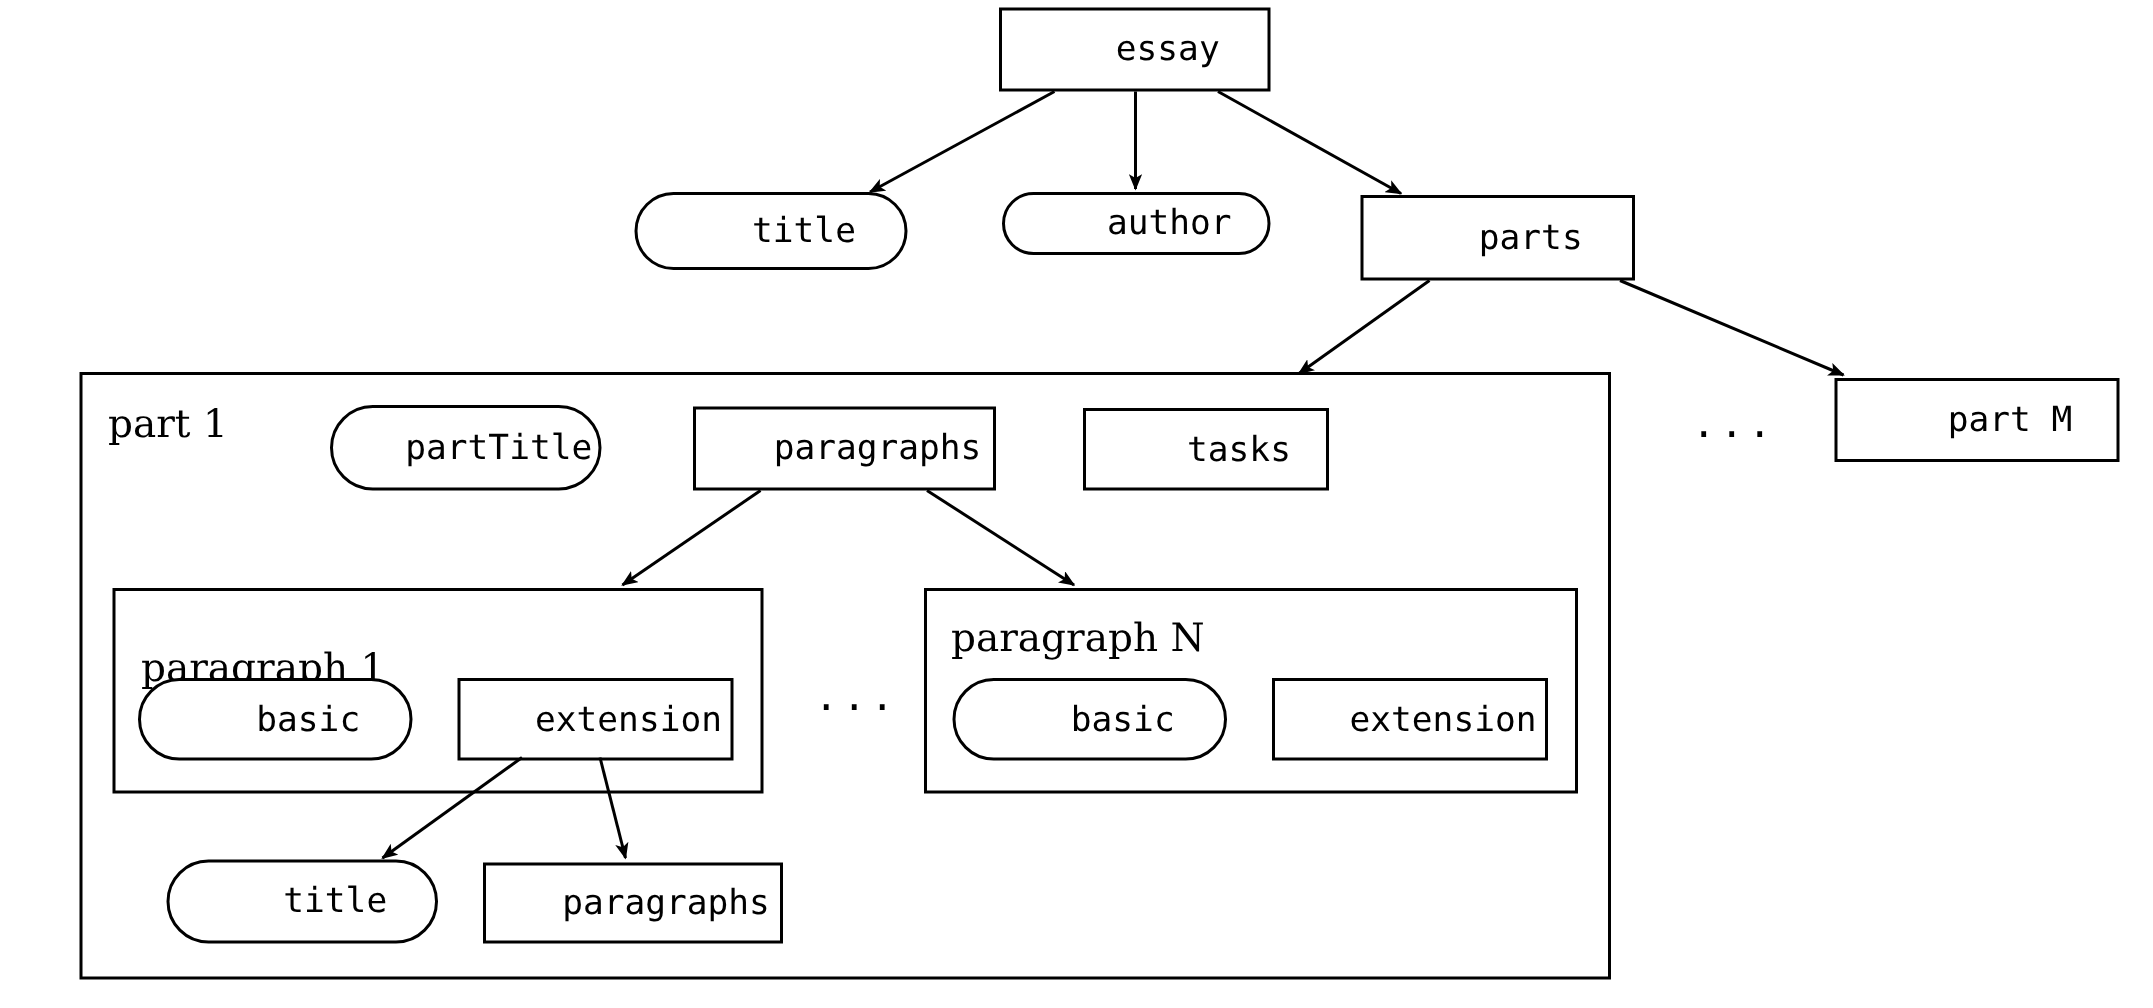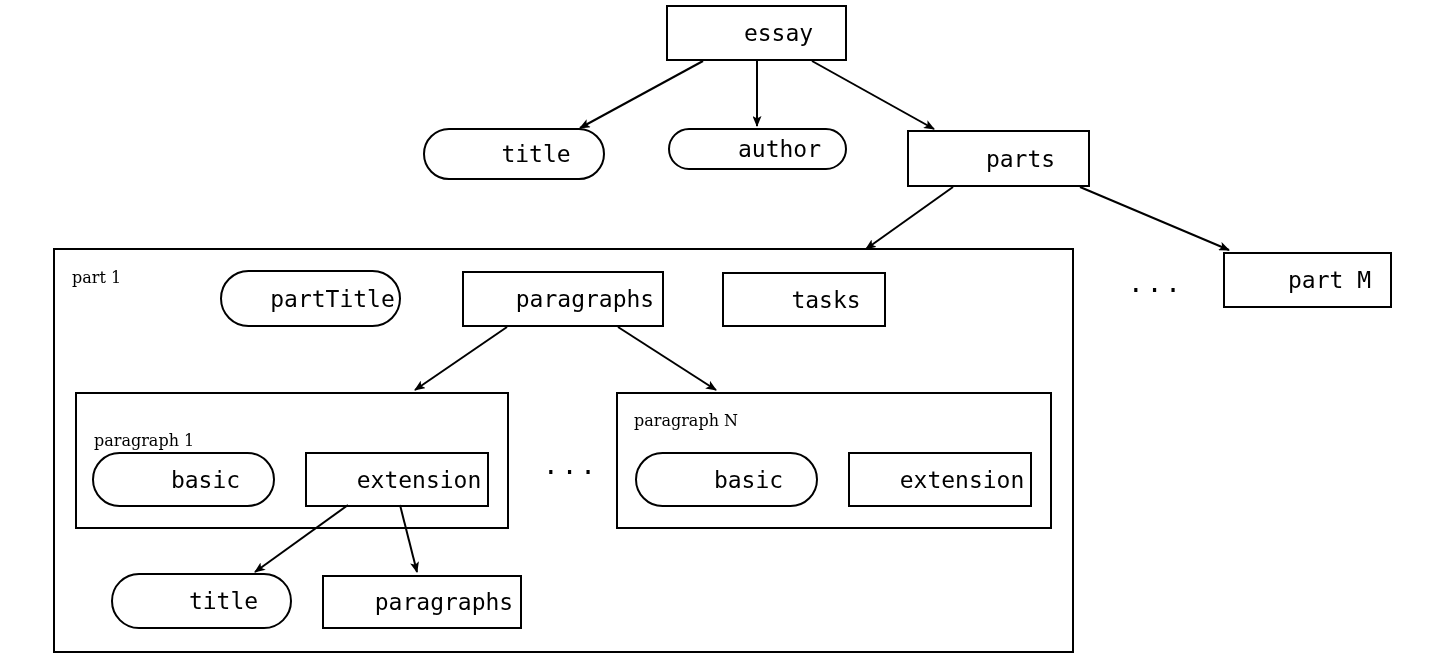--- a/index.html
+++ b/index.html
@@ -46,21 +46,21 @@
   }
   .container-box {
     position: absolute;
     box-sizing: border-box;
     border: 2px solid #000000;
     background: #ffffff;
   }
   .container-label {
     position: absolute;
     font-family: "DejaVu Serif", serif;
-    font-size: 16px;
+    font-size: 26px;
     color: #000000;
     white-space: nowrap;
     background: transparent;
   }
   .ellipsis {
     position: absolute;
     font-family: "DejaVu Sans Mono", monospace;
     font-size: 26px;
     letter-spacing: 3px;
     color: #000000;
@@ -115,21 +115,21 @@
     <div class="node" style="left:666px; top:5px; width:181px; height:56px;">essay</div>
 
     <div class="node rounded" style="left:423px; top:128px; width:182px; height:52px;">title</div>
 
     <div class="node rounded" style="left:668px; top:128px; width:179px; height:42px;">author</div>
 
     <div class="node" style="left:907px; top:130px; width:183px; height:57px;">parts</div>
 
     <div class="ellipsis" style="left:1128px; top:268px;">...</div>
 
-    <div class="node" style="left:1223px; top:252px; width:169px; height:56px;">
+    <div class="node" style="left:1223px; top:252px; width:190px; height:56px;">
       <span>part M</span>
     </div>
 
     <div class="container-label" style="left:72px; top:268px;">part 1</div>
 
     <div class="node rounded" style="left:220px; top:270px; width:181px; height:57px;">partTitle</div>
 
     <div class="node" style="left:462px; top:271px; width:202px; height:56px;">paragraphs</div>
 
     <div class="node" style="left:722px; top:272px; width:164px; height:55px;">tasks</div>

